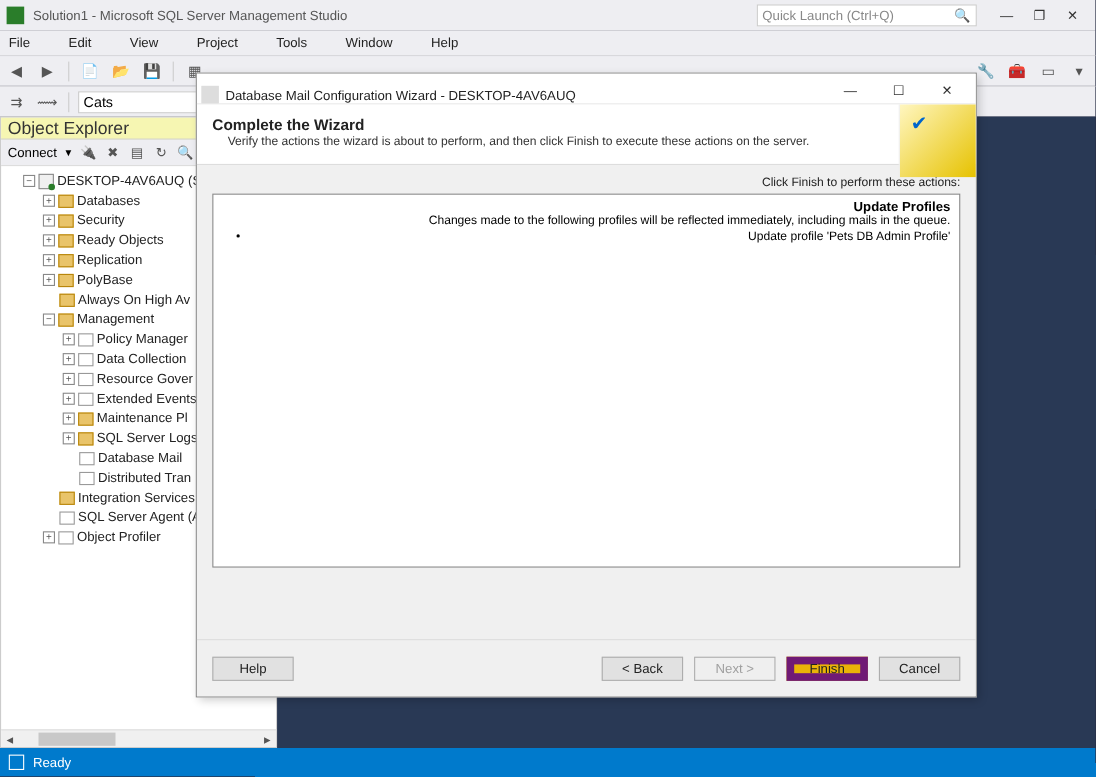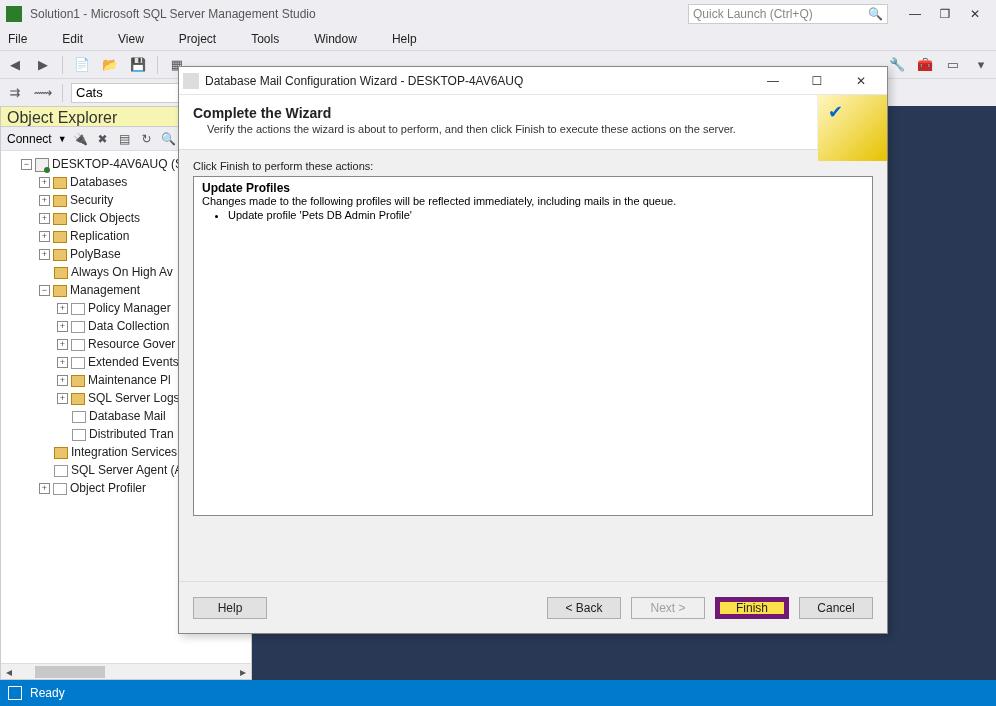--- a/index.html
+++ b/index.html
@@ -96,21 +96,21 @@
     position:absolute;
     left:178px; top:66px;
     width:710px; height:568px;
     background:#f0f0f0;
     border:1px solid #888;
     box-shadow:3px 3px 8px rgba(0,0,0,0.2);
     display:flex; flex-direction:column;
   }
   .dlg-titlebar{
     height:28px; background:#fff; border-bottom:1px solid #e5e5e5;
-    display:flex; align-items:center; padding:0 4px;
+    display:flex; align-items:flex-end; padding:0 4px;
   }
   .dlg-titlebar .icon{width:16px;height:16px; background:#ddd; margin-right:6px;}
   .dlg-titlebar .t{flex:1; font-size:12px; color:#222;}
   .dlg-winbtns{display:flex;}
   .dlg-winbtns div{width:44px; height:24px; display:flex; align-items:center; justify-content:center; color:#333;}
   .dlg-winbtns .min::before{content:"—";}
   .dlg-winbtns .max{font-size:12px;}
   .dlg-winbtns .max::before{content:"☐";}
   .dlg-winbtns .close::before{content:"✕";}
 
@@ -122,21 +122,21 @@
   .dlg-header h2{margin:0; font-size:14px; font-weight:bold; color:#222;}
   .dlg-header .sub{font-size:11px; color:#333; margin-left:14px; margin-top:2px;}
   .dlg-header .art{
     position:absolute; right:0; top:0; width:70px; height:66px;
     background:linear-gradient(135deg,#fff6c0,#e6c200);
     border-left:1px solid #eee;
   }
   .dlg-header .check{position:absolute; right:44px; top:6px; color:#0066cc; font-size:18px; z-index:2;}
 
   .dlg-body{
-    flex:1; padding:10px 14px; background:#f0f0f0; overflow:auto;
+    flex:1; padding:10px 14px; background:#f0f0f0; overflow:auto;text-align:right;
   }
   .dlg-body .label{font-size:11px; color:#222; margin-bottom:4px;}
   .action-box{
     background:#fff; border:1px solid #888; min-height:340px;
     padding:4px 8px; font-size:11px;
   }
   .action-box b{font-weight:bold; font-size:12px;}
   .action-box ul{margin:2px 0 0 26px; padding:0;}
   .action-box ul li{margin:0;}
 
@@ -144,21 +144,21 @@
     height:52px; border-top:1px solid #ddd; background:#f0f0f0;
     display:flex; align-items:center; padding:0 14px; gap:10px;
   }
   .dlg-footer .spacer{flex:1;}
   .dlg-btn{
     width:74px; height:22px;
     background:#e1e1e1; border:1px solid #adadad;
     display:flex; align-items:center; justify-content:center;
     font-size:12px; color:#222;
   }
-  .dlg-btn.default{border:5px solid #701a75; background:#fde047;}
+  .dlg-btn.default{border:7px solid #701a75; background:#eab308;}
   .dlg-btn.disabled{color:#a0a0a0; background:#efefef;}
 
   
   .statusbar{
     position:absolute; left:0; right:0; bottom:0; height:26px;
     background:#007acc; color:#fff; display:flex; align-items:center;
     padding:0 8px; gap:8px; font-size:12px;
   }
   .statusbar .sq{width:14px;height:14px; border:1px solid #fff;}
 </style>
@@ -223,21 +223,21 @@
     <div class="btn">▤</div>
     <div class="btn">↻</div>
     <div class="btn">🔍</div>
   </div>
   <div class="tree">
     <ul>
       <li><span class="expander">−</span><span class="srvicon"></span><span>DESKTOP-4AV6AUQ (S</span>
         <ul>
           <li><span class="expander">+</span><span class="folder"></span><span>Databases</span></li>
           <li><span class="expander">+</span><span class="folder"></span><span>Security</span></li>
-          <li><span class="expander">+</span><span class="folder"></span><span>Click Objects</span></li>
+          <li><span class="expander">+</span><span class="folder"></span><span>Ready Objects</span></li>
           <li><span class="expander">+</span><span class="folder"></span><span>Replication</span></li>
           <li><span class="expander">+</span><span class="folder"></span><span>PolyBase</span></li>
           <li><span style="display:inline-block;width:15px;"></span><span class="folder"></span><span>Always On High Av</span></li>
           <li><span class="expander">−</span><span class="folder"></span><span>Management</span>
             <ul>
               <li><span class="expander">+</span><span class="dbicon"></span><span>Policy Manager</span></li>
               <li><span class="expander">+</span><span class="dbicon"></span><span>Data Collection</span></li>
               <li><span class="expander">+</span><span class="dbicon"></span><span>Resource Gover</span></li>
               <li><span class="expander">+</span><span class="dbicon"></span><span>Extended Events</span></li>
               <li><span class="expander">+</span><span class="folder"></span><span>Maintenance Pl</span></li>

